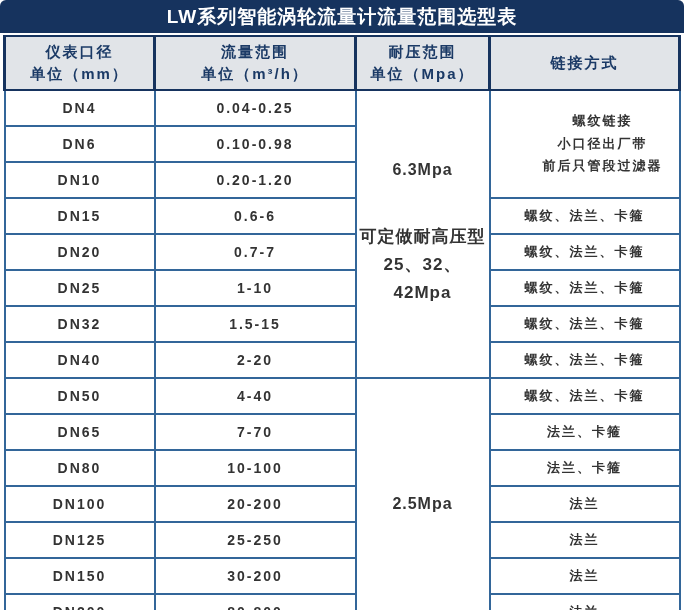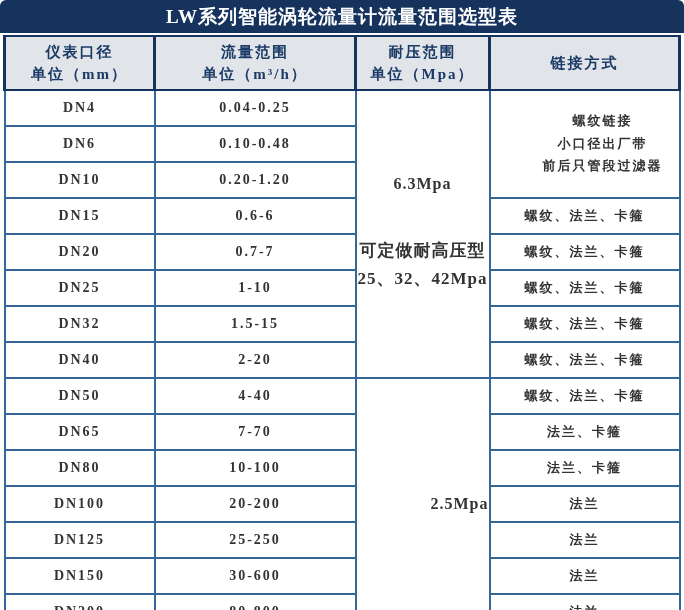--- a/index.html
+++ b/index.html
@@ -6,21 +6,20 @@
     margin: 0;
     padding: 0;
     background: #ffffff;
     font-family: "Liberation Sans", "DejaVu Sans", sans-serif;
   }
   .card {
     width: 684px;
     height: 610px;
     box-sizing: border-box;
     position: relative;
-    font-family: Liberation Serif, serif;
   }
   .title-bar {
     height: 33px;
     background: var(--navy, #16335e);
     color: var(--title-text, #ffffff);
     border-radius: 6px 6px 0 0;
     display: flex;
     align-items: center;
     justify-content: center;
     font-size: 19px;
@@ -63,21 +62,21 @@
     font-weight: bold;
     font-size: 14px;
     letter-spacing: 2px;
   }
   td.connection-cell { font-size: 13px; text-align: center; }
   td.pressure-cell .pressure-main {
     font-size: 16px;
     letter-spacing: 1px;
     margin-bottom: 44px;
   }
-  td.pressure-cell.no-note .pressure-main { margin-bottom: 0; text-align: right; }
+  td.pressure-cell.no-note .pressure-main { margin-bottom: 0; }
   td.pressure-cell .pressure-note div {
     font-size: 17px;
     line-height: 1.65;
     letter-spacing: 1px;
   }
   td.connection-merged div {
     font-size: 13px;
     line-height: 1.75;
     letter-spacing: 2px;
     margin-left: 36px;
@@ -127,21 +126,21 @@
             </div>
           </td>
           <td class="connection-merged" rowspan="3">
             <div>螺纹链接</div>
             <div>小口径出厂带</div>
             <div>前后只管段过滤器</div>
           </td>
         </tr>
         <tr>
           <td class="diameter-cell">DN6</td>
-          <td class="flow-range-cell">0.10-0.48</td>
+          <td class="flow-range-cell">0.10-0.98</td>
         </tr>
         <tr>
           <td class="diameter-cell">DN10</td>
           <td class="flow-range-cell">0.20-1.20</td>
         </tr>
         <tr>
           <td class="diameter-cell">DN15</td>
           <td class="flow-range-cell">0.6-6</td>
           <td class="connection-cell">螺纹、法兰、卡箍</td>
         </tr>
@@ -188,21 +187,21 @@
           <td class="flow-range-cell">20-200</td>
           <td class="connection-cell">法兰</td>
         </tr>
         <tr>
           <td class="diameter-cell">DN125</td>
           <td class="flow-range-cell">25-250</td>
           <td class="connection-cell">法兰</td>
         </tr>
         <tr>
           <td class="diameter-cell">DN150</td>
-          <td class="flow-range-cell">30-600</td>
+          <td class="flow-range-cell">30-200</td>
           <td class="connection-cell">法兰</td>
         </tr>
         <tr>
           <td class="diameter-cell">DN200</td>
           <td class="flow-range-cell">80-800</td>
           <td class="connection-cell">法兰</td>
         </tr>
       </tbody>
   </table>
 

